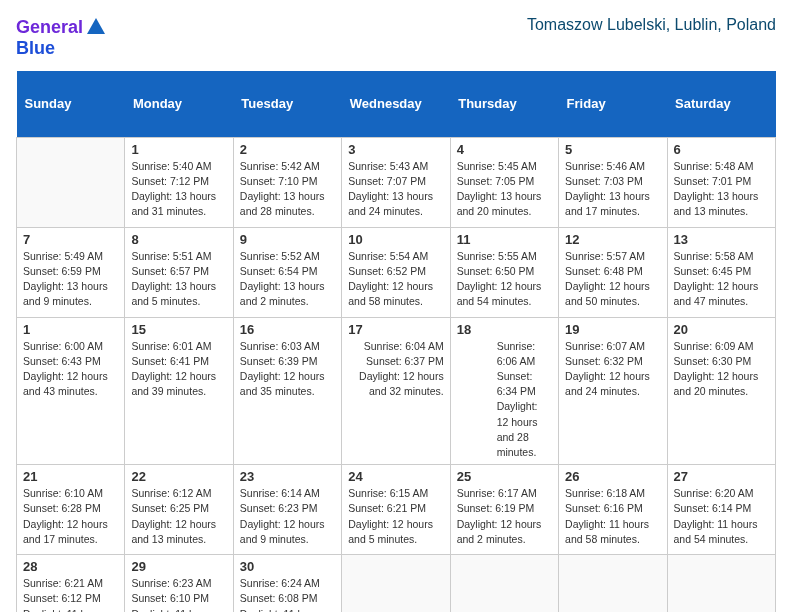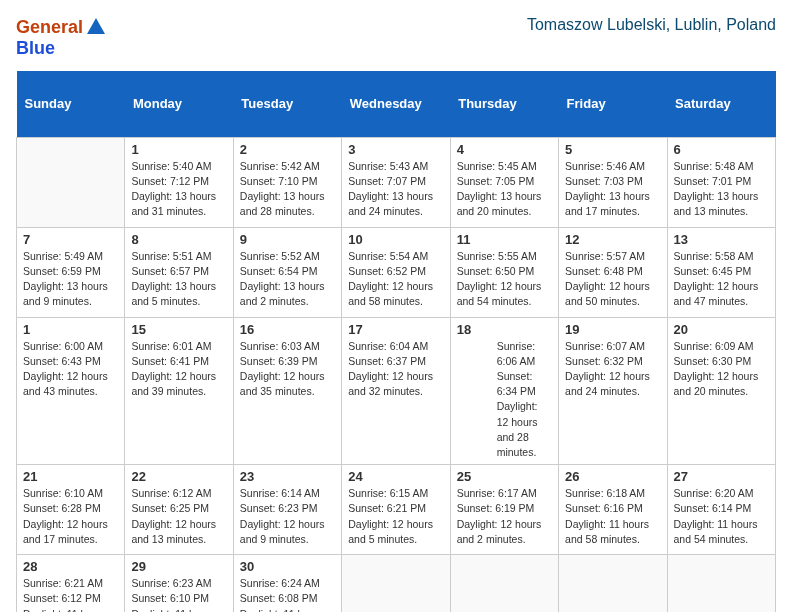--- a/index.html
+++ b/index.html
@@ -17,21 +17,21 @@
       margin-bottom: 12px;
     }
     .logo {
       display: flex;
       flex-direction: column;
       align-items: flex-start;
     }
     .logo-general {
       font-size: 18px;
       font-weight: bold;
-      color: #c2410c;
+      color: #6d28d9;
     }
     .logo-blue {
       font-size: 18px;
       font-weight: bold;
       color: #1d4ed8;
     }
     .title-area {
       text-align: right;
     }
     .calendar-title {
@@ -227,21 +227,21 @@
         </td>
         <td>
           <span class="day-number">16</span>
           <div class="day-info" style="white-space: pre-line;">Sunrise: 6:03 AM
 Sunset: 6:39 PM
 Daylight: 12 hours
 and 35 minutes.</div>
         </td>
         <td>
           <span class="day-number">17</span>
-          <div class="day-info" style="white-space: pre-line;">Sunrise: 6:04 AM
+          <div class="day-info" style="white-space: pre-line; text-align: right;">Sunrise: 6:04 AM
 Sunset: 6:37 PM
 Daylight: 12 hours
 and 32 minutes.</div>
         </td>
         <td>
           <span class="day-number">18</span>
           <div class="day-info" style="white-space: pre-line; margin-left: 40px;">Sunrise: 6:06 AM
 Sunset: 6:34 PM
 Daylight: 12 hours
 and 28 minutes.</div>

